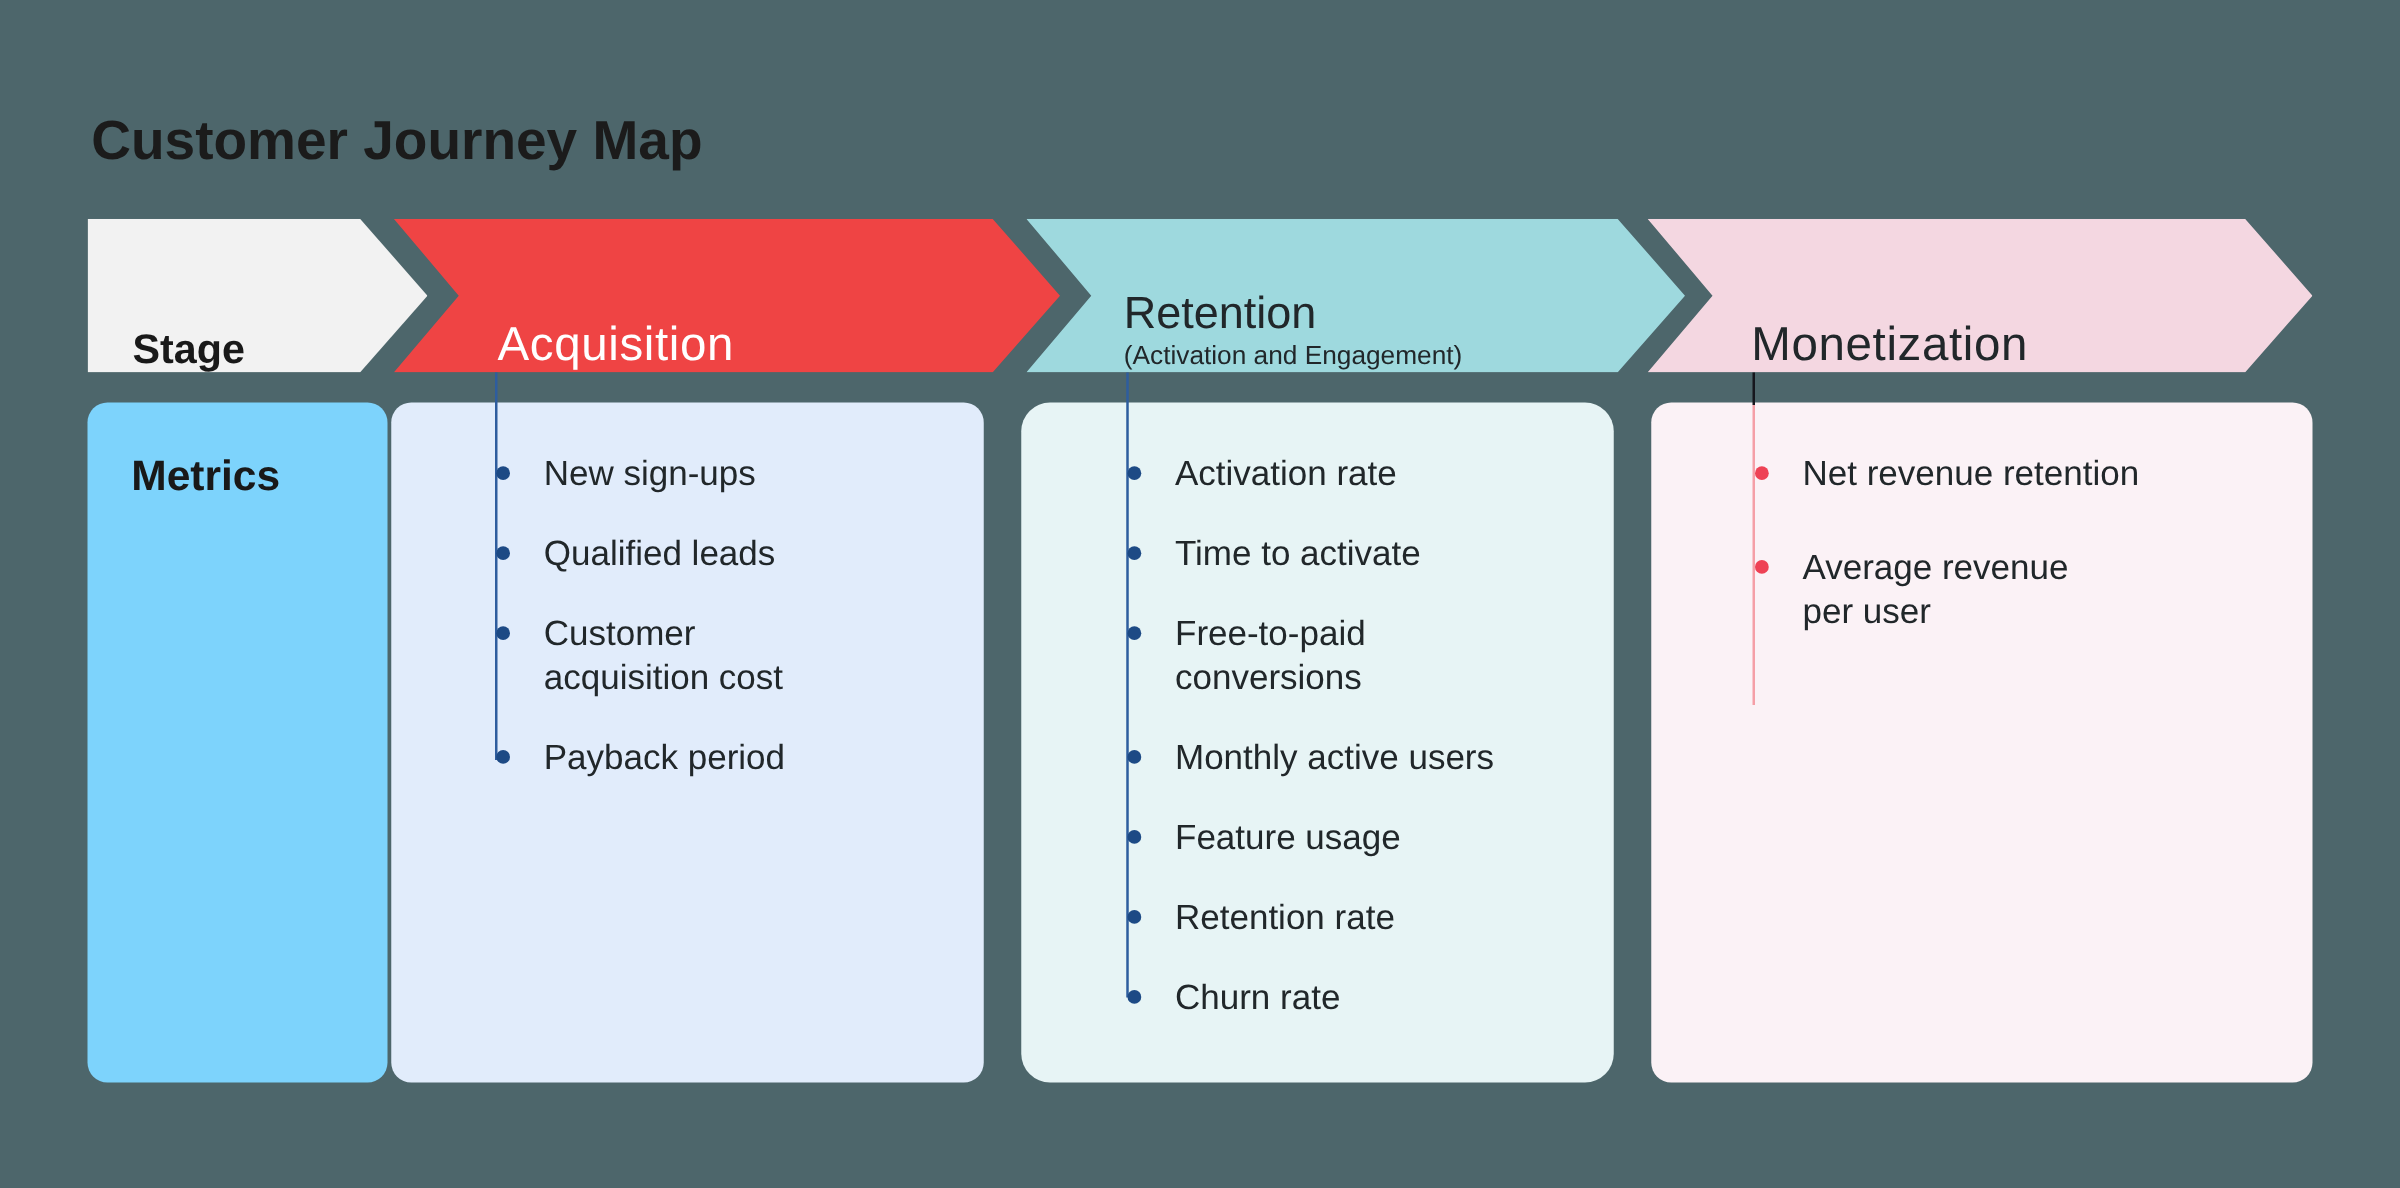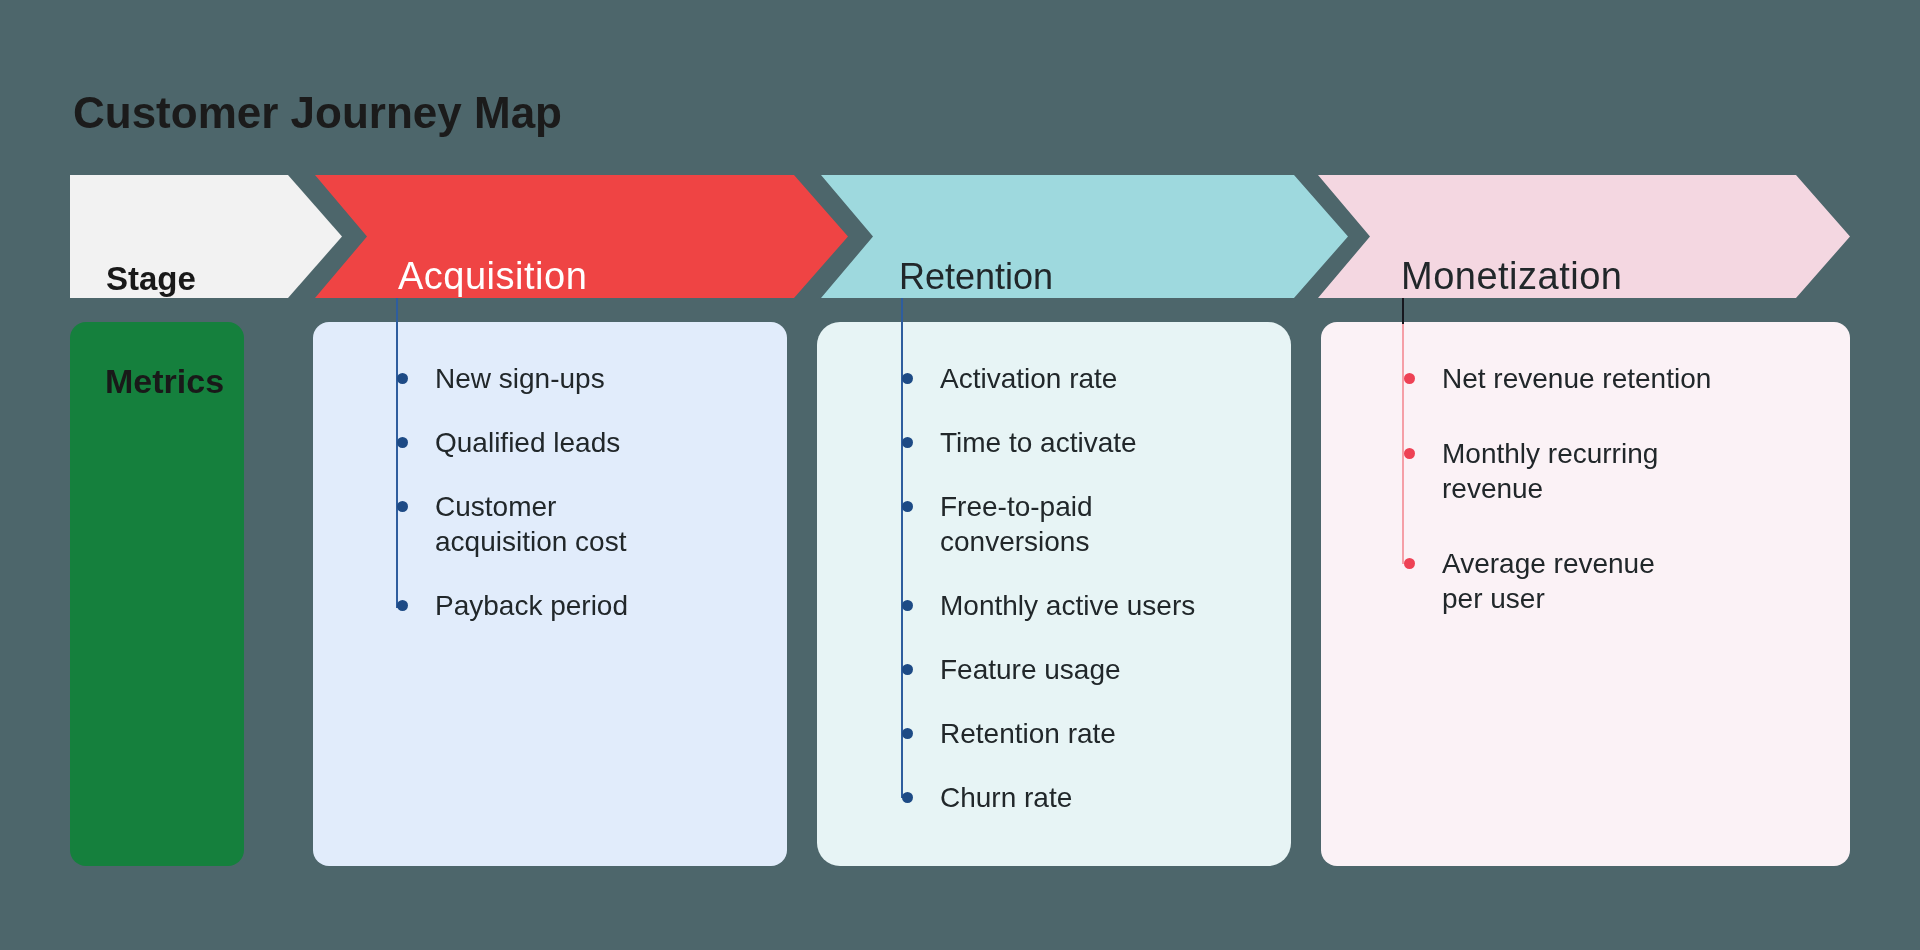--- a/index.html
+++ b/index.html
@@ -38,21 +38,21 @@
   .acq-label{font-size:38px;font-weight:400;color:#ffffff;letter-spacing:0.5px;}
   .ret-label{font-size:36px;font-weight:400;color:#21272a;line-height:42px;}
   .ret-sub{font-size:21px;font-weight:400;color:#21272a;line-height:27px;}
   .mon-label{font-size:38px;font-weight:400;color:#21272a;letter-spacing:0.5px;}
 
   
   .card{
     position:absolute;top:322px;height:544px;border-radius:16px;
     box-sizing:border-box;
   }
-  .metrics-box{left:70px;width:174px;background:#15803d;padding-left:41px;}
+  .metrics-box{left:70px;width:240px;background:#7dd3fc;padding-left:41px;}
   .acq-card{left:313px;width:474px;background:#e1ecfb;}
   .ret-card{left:817px;width:474px;background:#e7f4f5;border-radius:23px;}
   .mon-card{left:1321px;width:529px;background:#fbf2f6;}
 
   .metrics-label{
     position:absolute;left:35px;top:40px;
     font-size:34px;font-weight:bold;color:#191919;
   }
 
   
@@ -91,20 +91,21 @@
   <div class="arrow arrow-point stage-arrow">
     <span class="stage-label">Stage</span>
   </div>
 
   <div class="arrow arrow-chevron acq-arrow">
     <span class="acq-label">Acquisition</span>
   </div>
 
   <div class="arrow arrow-chevron ret-arrow">
     <span class="ret-label">Retention</span>
+    <span class="ret-sub">(Activation and Engagement)</span>
   </div>
 
   <div class="arrow arrow-chevron mon-arrow">
     <span class="mon-label">Monetization</span>
   </div>
 
   <div class="card metrics-box">
     <span class="metrics-label">Metrics</span>
   </div>
 
@@ -127,22 +128,20 @@
         <li>Monthly active users</li>
         <li>Feature usage</li>
         <li>Retention rate</li>
         <li>Churn rate</li>
       </ul>
   </div>
 
   <div class="card mon-card">
     <ul class="metric-list mon-list red-dots">
         <li>Net revenue retention</li>
-        <li>Monthly recurring
-revenue</li>
         <li>Average revenue
 per user</li>
       </ul>
   </div>
 
   <div class="connector acq-line"></div>
   <div class="connector ret-line"></div>
   <div class="connector mon-line-black"></div>
   <div class="connector mon-line-pink"></div>
 

